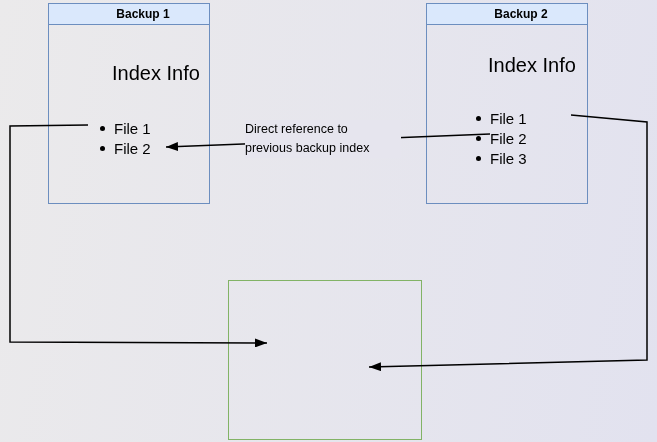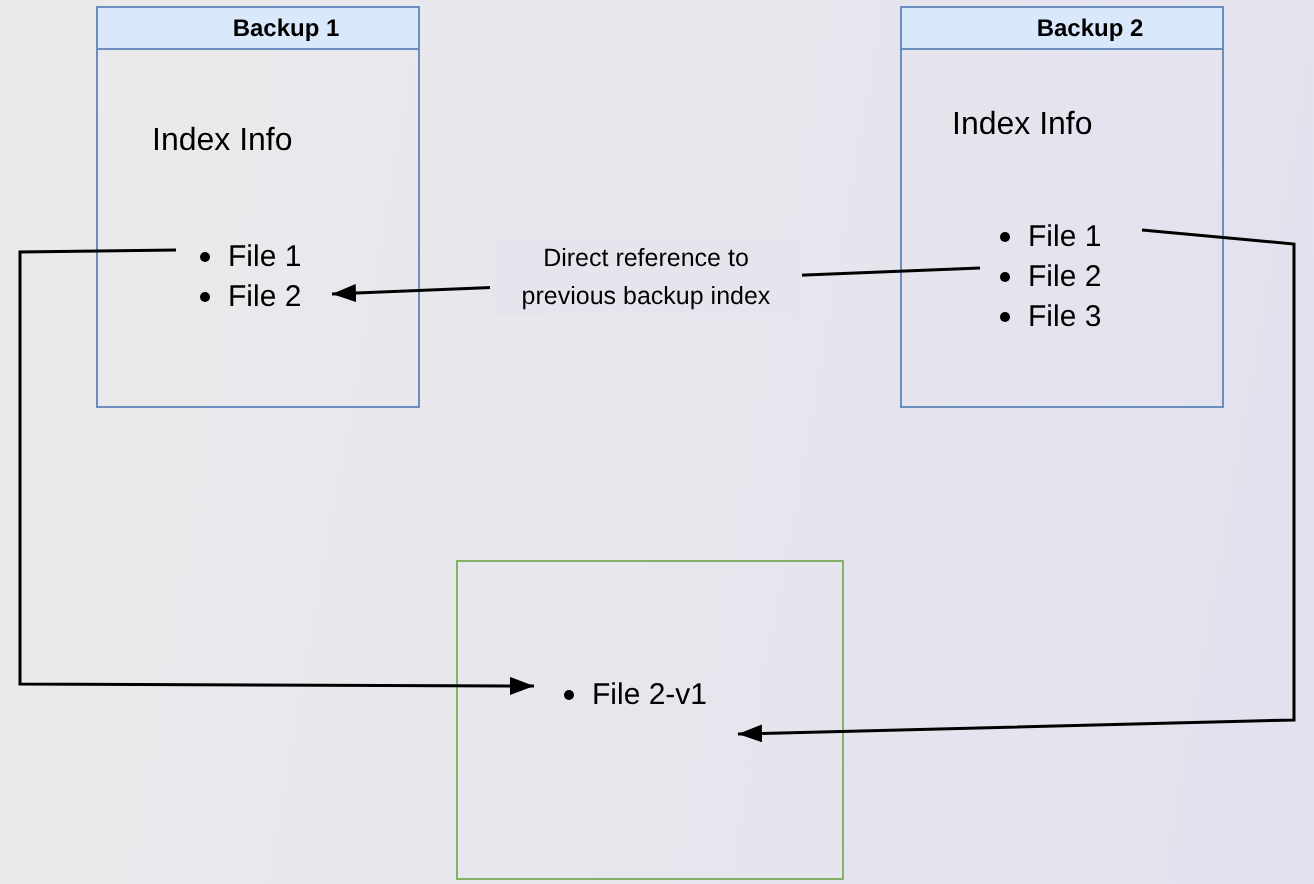--- a/index.html
+++ b/index.html
@@ -14,44 +14,44 @@
   .box{position:absolute;border:1px solid;background:transparent;}
   .box.blue{border-color:var(--blue_border);}
   .box.green{border-color:var(--green_border);}
   .box-header{
     font-weight:bold;font-size:12px;text-align:center;
     border-bottom:1px solid;
     padding-left:28px;
   }
   .blue .box-header{background:var(--blue_fill);border-color:var(--blue_border);height:20px;line-height:20px;}
   .green .box-header{background:var(--green_fill);border-color:var(--green_border);height:22px;line-height:22px;}
-  .ilabel{position:absolute;font-size:16px;white-space:nowrap;}
+  .ilabel{position:absolute;font-size:20px;white-space:nowrap;margin-left:36px;}
   .list{position:absolute;}
   .li{display:flex;align-items:center;height:20px;font-size:15px;white-space:nowrap;}
   .dot{width:5px;height:5px;border-radius:50%;background:var(--text);margin-right:9px;flex:none;}
 
   #b1{left:48px;top:3px;width:160px;height:199px;}
   #b1 .ilabel{left:27px;top:58px;}
   #b1 .list{left:51px;top:114px;}
 
-  #b2{left:450px;top:3px;width:160px;height:199px;}
+  #b2{left:426px;top:3px;width:160px;height:199px;}
   #b2 .ilabel{left:25px;top:50px;}
   #b2 .list{left:49px;top:104px;}
 
   #dd{left:228px;top:280px;width:192px;height:158px;}
   #dd .list{left:53px;top:56px;}
 
   svg.edges{position:absolute;left:0;top:0;width:657px;height:442px;z-index:5;}
   svg.edges path.edge{stroke:var(--arrow);stroke-width:1.5;fill:none;}
   .arrowhead{fill:var(--arrow);}
 
   .edge-label{
     position:absolute;left:245px;top:120px;width:156px;z-index:6;
     background:var(--label_bg);
-    font-size:12.5px;line-height:19px;text-align:center;white-space:nowrap;
+    font-size:12.5px;line-height:19px;text-align:left;white-space:nowrap;
   }
 </style>
 </head>
 <body>
 
 <div class="canvas">
 
   <div class="box blue" id="b1">
     <div class="box-header">
       <span>Backup 1</span>
@@ -85,24 +85,20 @@
         </div>
         <div class="li">
           <span class="dot"></span>
           <span class="txt">File 3</span>
         </div>
       </div>
   </div>
 
   <div class="box green" id="dd">
     <div class="list">
-        <div class="li">
-          <span class="dot"></span>
-          <span class="txt">File 2-v1</span>
-        </div>
       </div>
   </div>
 
   <svg class="edges" viewBox="0 0 657 442">
     <defs>
       <marker id="arw" viewBox="0 0 12 9" refX="12" refY="4.5" markerWidth="12" markerHeight="9" markerUnits="userSpaceOnUse" orient="auto">
         <path class="arrowhead" d="M0,0 L12,4.5 L0,9 Z"></path>
       </marker>
     </defs>
     <path class="edge" d="M 88 125 L 10 126 L 10 342 L 267 343" marker-end="url(#arw)"></path>

